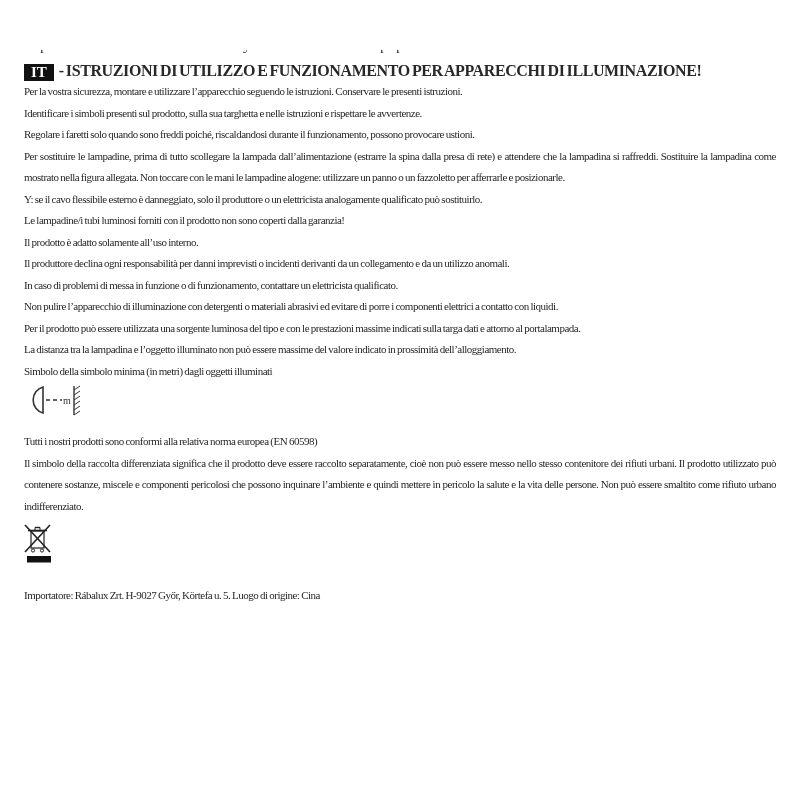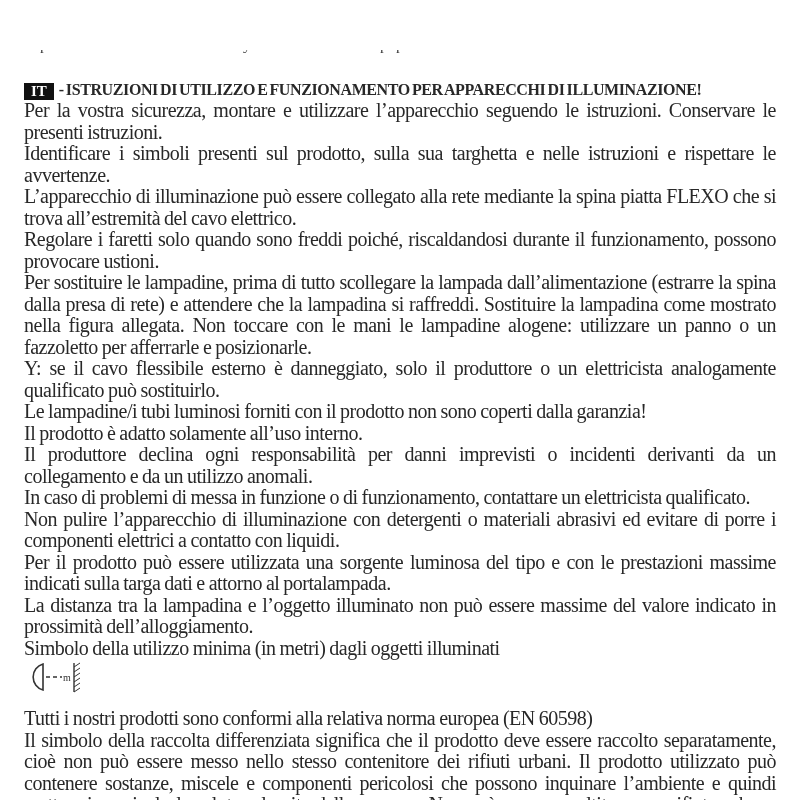--- a/index.html
+++ b/index.html
@@ -35,21 +35,20 @@
     line-height: 16px;
     color: #3a3a3a;
   }
   .clipped-line span:nth-child(1) { left: 16px; }
   .clipped-line span:nth-child(2) { left: 219px; }
   .clipped-line span:nth-child(3) { left: 233px; }
   .clipped-line span:nth-child(4) { left: 356px; }
   .clipped-line span:nth-child(5) { left: 372px; }
 
   .heading {
-    margin-top: 19px;
     white-space: nowrap;
     overflow: hidden;
     font-weight: bold;
     font-size: 16px;
     letter-spacing: -0.4px;
     word-spacing: -1.5px;
     height: 21px;
     line-height: 21px;
   }
   .lang-badge {
@@ -59,21 +58,21 @@
     font-weight: bold;
     font-size: 15px;
     line-height: 17px;
     padding: 0 7px;
     margin-right: 5px;
     vertical-align: -1px;
     letter-spacing: 0;
   }
   .body-text p {
     margin: 0;
-    font-size: 20px;
+    font-size: 11px;
     line-height: 21.5px;
     letter-spacing: -0.5px;
     word-spacing: -0.5px;
     text-align: justify;
   }
   .symbol-row {
     margin-top: 3px;
     height: 34px;
   }
   .gap-row { height: 12px; }
@@ -100,32 +99,31 @@
       <span>p</span>
     </div>
 
     <div class="heading">
       <span class="lang-badge">IT</span><span>- ISTRUZIONI DI UTILIZZO E FUNZIONAMENTO PER APPARECCHI DI ILLUMINAZIONE!</span>
     </div>
 
     <div class="body-text">
       <p>Per la vostra sicurezza, montare e utilizzare l’apparecchio seguendo le istruzioni. Conservare le presenti istruzioni.</p>
       <p>Identificare i simboli presenti sul prodotto, sulla sua targhetta e nelle istruzioni e rispettare le avvertenze.</p>
-      <p>L’apparecchio di illuminazione può essere collegato alla rete mediante la spina piatta FLEXO che si trova all’estremità del cavo elettrico.</p>
       <p>Regolare i faretti solo quando sono freddi poiché, riscaldandosi durante il funzionamento, possono provocare ustioni.</p>
       <p>Per sostituire le lampadine, prima di tutto scollegare la lampada dall’alimentazione (estrarre la spina dalla presa di rete) e attendere che la lampadina si raffreddi. Sostituire la lampadina come mostrato nella figura allegata. Non toccare con le mani le lampadine alogene: utilizzare un panno o un fazzoletto per afferrarle e posizionarle.</p>
       <p>Y: se il cavo flessibile esterno è danneggiato, solo il produttore o un elettricista analogamente qualificato può sostituirlo.</p>
       <p>Le lampadine/i tubi luminosi forniti con il prodotto non sono coperti dalla garanzia!</p>
       <p>Il prodotto è adatto solamente all’uso interno.</p>
       <p>Il produttore declina ogni responsabilità per danni imprevisti o incidenti derivanti da un collegamento e da un utilizzo anomali.</p>
       <p>In caso di problemi di messa in funzione o di funzionamento, contattare un elettricista qualificato.</p>
       <p>Non pulire l’apparecchio di illuminazione con detergenti o materiali abrasivi ed evitare di porre i componenti elettrici a contatto con liquidi.</p>
       <p>Per il prodotto può essere utilizzata una sorgente luminosa del tipo e con le prestazioni massime indicati sulla targa dati e attorno al portalampada.</p>
       <p>La distanza tra la lampadina e l’oggetto illuminato non può essere massime del valore indicato in prossimità dell’alloggiamento.</p>
-      <p>Simbolo della utilizzo minima (in metri) dagli oggetti illuminati</p>
+      <p>Simbolo della simbolo minima (in metri) dagli oggetti illuminati</p>
     </div>
 
     <div class="symbol-row">
       <svg width="62" height="32" viewBox="0 0 62 32" aria-hidden="true">
         <path d="M19 2 A13.5 13.5 0 0 0 19 28 Z" fill="none" stroke="#333" stroke-width="1.6"></path>
         <line x1="22" y1="15" x2="38" y2="15" stroke="#333" stroke-width="1.4" stroke-dasharray="4 3"></line>
         <text x="39" y="19" font-size="10" fill="#333" font-family="Liberation Serif, serif">m</text>
         <line x1="50" y1="1" x2="50" y2="30" stroke="#333" stroke-width="1.4"></line>
         <line x1="50" y1="5" x2="56" y2="1" stroke="#333" stroke-width="1"></line>
         <line x1="50" y1="10" x2="56" y2="6" stroke="#333" stroke-width="1"></line>

